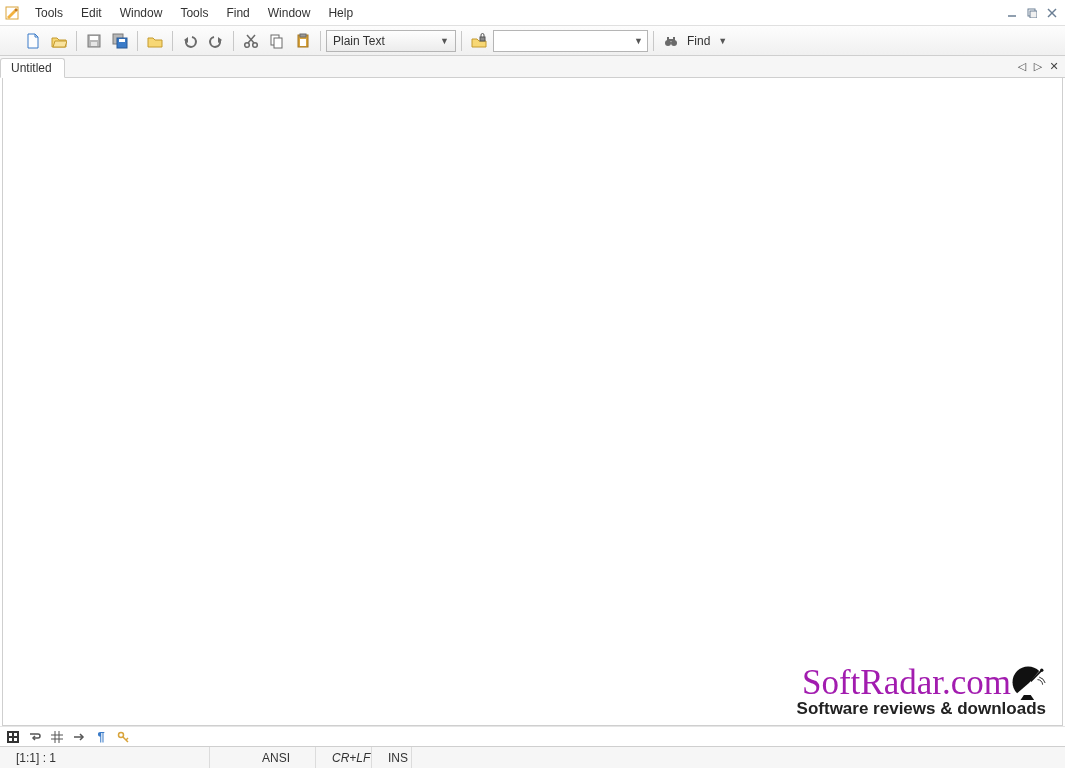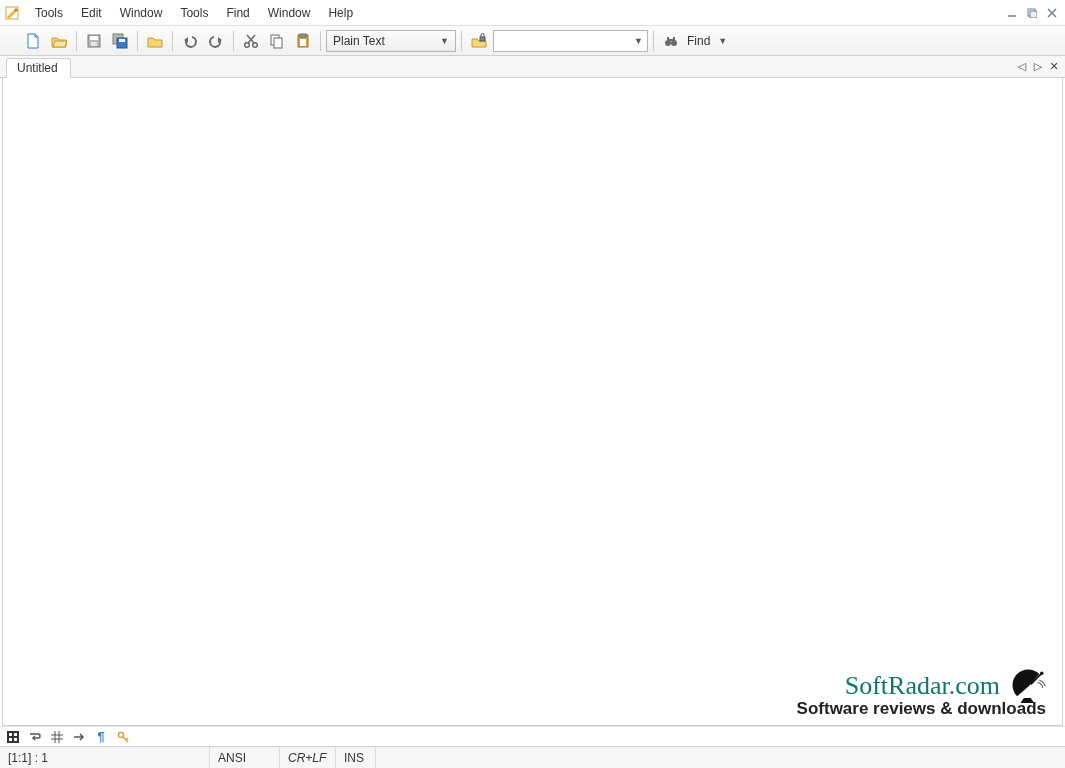--- a/index.html
+++ b/index.html
@@ -89,21 +89,20 @@
 .find-label-block .find-text { font-size: 12px; }
 .find-label-block .dd { color:#555; font-size:9px; }
 
 
 .tabbar {
   height: 22px;
   background: #f6f6f6;
   border-bottom: 1px solid #cfcfcf;
   display: flex;
   align-items: flex-end;
-  padding-left: 6px;
   position: relative;
 }
 .tab {
   height: 20px;
   padding: 2px 12px 2px 10px;
   background: #fff;
   border: 1px solid #cfcfcf;
   border-bottom: 1px solid #fff;
   border-radius: 3px 3px 0 0;
   font-size: 12px;
@@ -136,27 +135,27 @@
 }
 .watermark {
   position: absolute;
   right: 16px;
   bottom: 6px;
   text-align: right;
   pointer-events: none;
 }
 .watermark .big {
   font-family: Georgia, "Times New Roman", serif;
-  font-size: 26px;
+  font-size: 35px;
   font-weight: 400;
-  color: #0f766e;
+  color: #a21caf;
   display: flex;
   align-items: center;
   justify-content: flex-end;
-  gap: 12px;
+  gap: 1px;
 }
 .watermark .sub {
   font-family: Arial, sans-serif;
   font-size: 17px;
   color: #222;
   margin-top: -4px;
   font-weight: bold;
 }
 
 
@@ -178,27 +177,27 @@
 
 .statusbar {
   height: 22px;
   display: flex;
   align-items: stretch;
   border-top: 1px solid #cfcfcf;
   background: #f6f6f6;
   font-size: 12px;
 }
 .status-cell {
-  padding: 3px 8px;
+  padding: 3px 16px;
   border-right: 1px solid #dcdcdc;
   display: flex;
   align-items: center;
 }
 .status-cell.wide { width: 210px; }
-.status-cell.enc { width: 70px; }
+.status-cell.enc { width: 70px; margin-left: 36px; }
 .status-cell.eol { width: 56px; font-style: italic; }
 .status-cell.mode { width: 40px; }
 .status-cell.ready { border-right: none; flex: 1; }
 
 svg { display: block; }
 </style>
 </head>
 <body>
 
 <div class="menubar">

